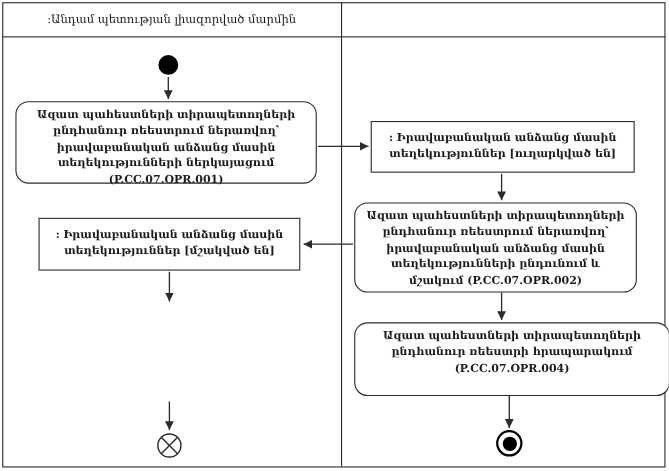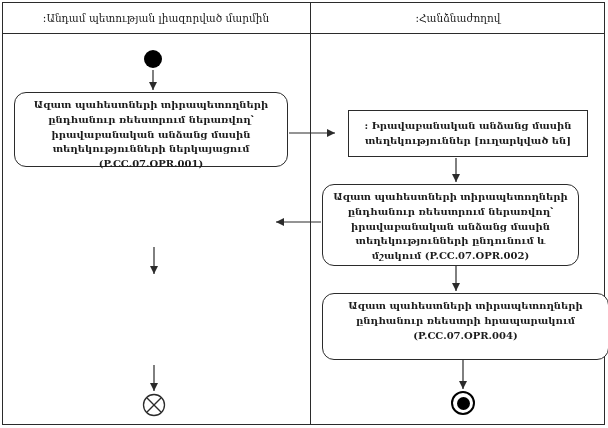--- a/index.html
+++ b/index.html
@@ -23,21 +23,21 @@
   .lane-title.left  { left:2px;  width:308px;text-align:right; }
   .lane-title.right { left:311px; width:294px; }
 
   .node {
     position:absolute; border:1px solid #2b2b2b; background:#ffffff;
     box-sizing:border-box; text-align:center;
     font-size:10px; line-height:1.48;
     display:flex; justify-content:center;font-weight:bold;
   }
   .activity { border-radius:12px; align-items:flex-start; padding:5px 8px 4px 8px; }
-  .object   { border-radius:0;   align-items:center;     padding:3px 8px;margin-left:11px; }
+  .object   { border-radius:0;   align-items:center;     padding:3px 8px; }
 
   .n-opr001 { left:14px;  top:92px;  width:274px; height:75px; }
   .n-objsent{ left:337px; top:110px; width:240px; height:47px; }
   .n-opr002 { left:322px; top:184px; width:257px; height:82px; }
   .n-objproc{ left:35px;  top:198px; width:238px; height:48px; }
   .n-opr003 { left:17px;  top:276px; width:272px; height:89px; }
   .n-opr004 { left:322px; top:293px; width:287px; height:67px; }
 
   .initial-node {
     position:absolute; left:144px; top:50px; width:18px; height:18px;
@@ -58,38 +58,38 @@
 
 <div class="stage">
 
   <div class="frame"></div>
   <div class="vdiv"></div>
   <div class="hline"></div>
 
   <div class="lane-title left">
     <span>:Անդամ պետության լիազորված մարմին</span>
   </div>
-  <div class="lane-title right">
-    <span>:Հանձնաժողով</span>
-  </div>
 
   <div class="initial-node"></div>
 
   <div class="node activity n-opr001">
     <span>Ազատ պահեստների տիրապետողների ընդհանուր ռեեստրում ներառվող՝ իրավաբանական անձանց մասին տեղեկությունների ներկայացում (P.CC.07.OPR.001)</span>
   </div>
 
   <div class="node object n-objsent">
     <span>: Իրավաբանական անձանց մասին տեղեկություններ [ուղարկված են]</span>
   </div>
 
   <div class="node activity n-opr002">
     <span>Ազատ պահեստների տիրապետողների ընդհանուր ռեեստրում ներառվող՝ իրավաբանական անձանց մասին տեղեկությունների ընդունում և մշակում (P.CC.07.OPR.002)</span>
   </div>
 
+  <div class="node object n-objproc">
+    <span>: Իրավաբանական անձանց մասին տեղեկություններ [մշակված են]</span>
+  </div>
 
 
   <div class="node activity n-opr004">
     <span>Ազատ պահեստների տիրապետողների ընդհանուր ռեեստրի հրապարակում (P.CC.07.OPR.004)</span>
   </div>
 
   <svg class="flow-final" viewBox="0 0 24 24">
     <circle cx="12" cy="12" r="10.5" fill="none" stroke="#2b2b2b" stroke-width="1.3"></circle>
     <line x1="4.8" y1="4.8" x2="19.2" y2="19.2" stroke="#2b2b2b" stroke-width="1.3"></line>
     <line x1="19.2" y1="4.8" x2="4.8" y2="19.2" stroke="#2b2b2b" stroke-width="1.3"></line>

